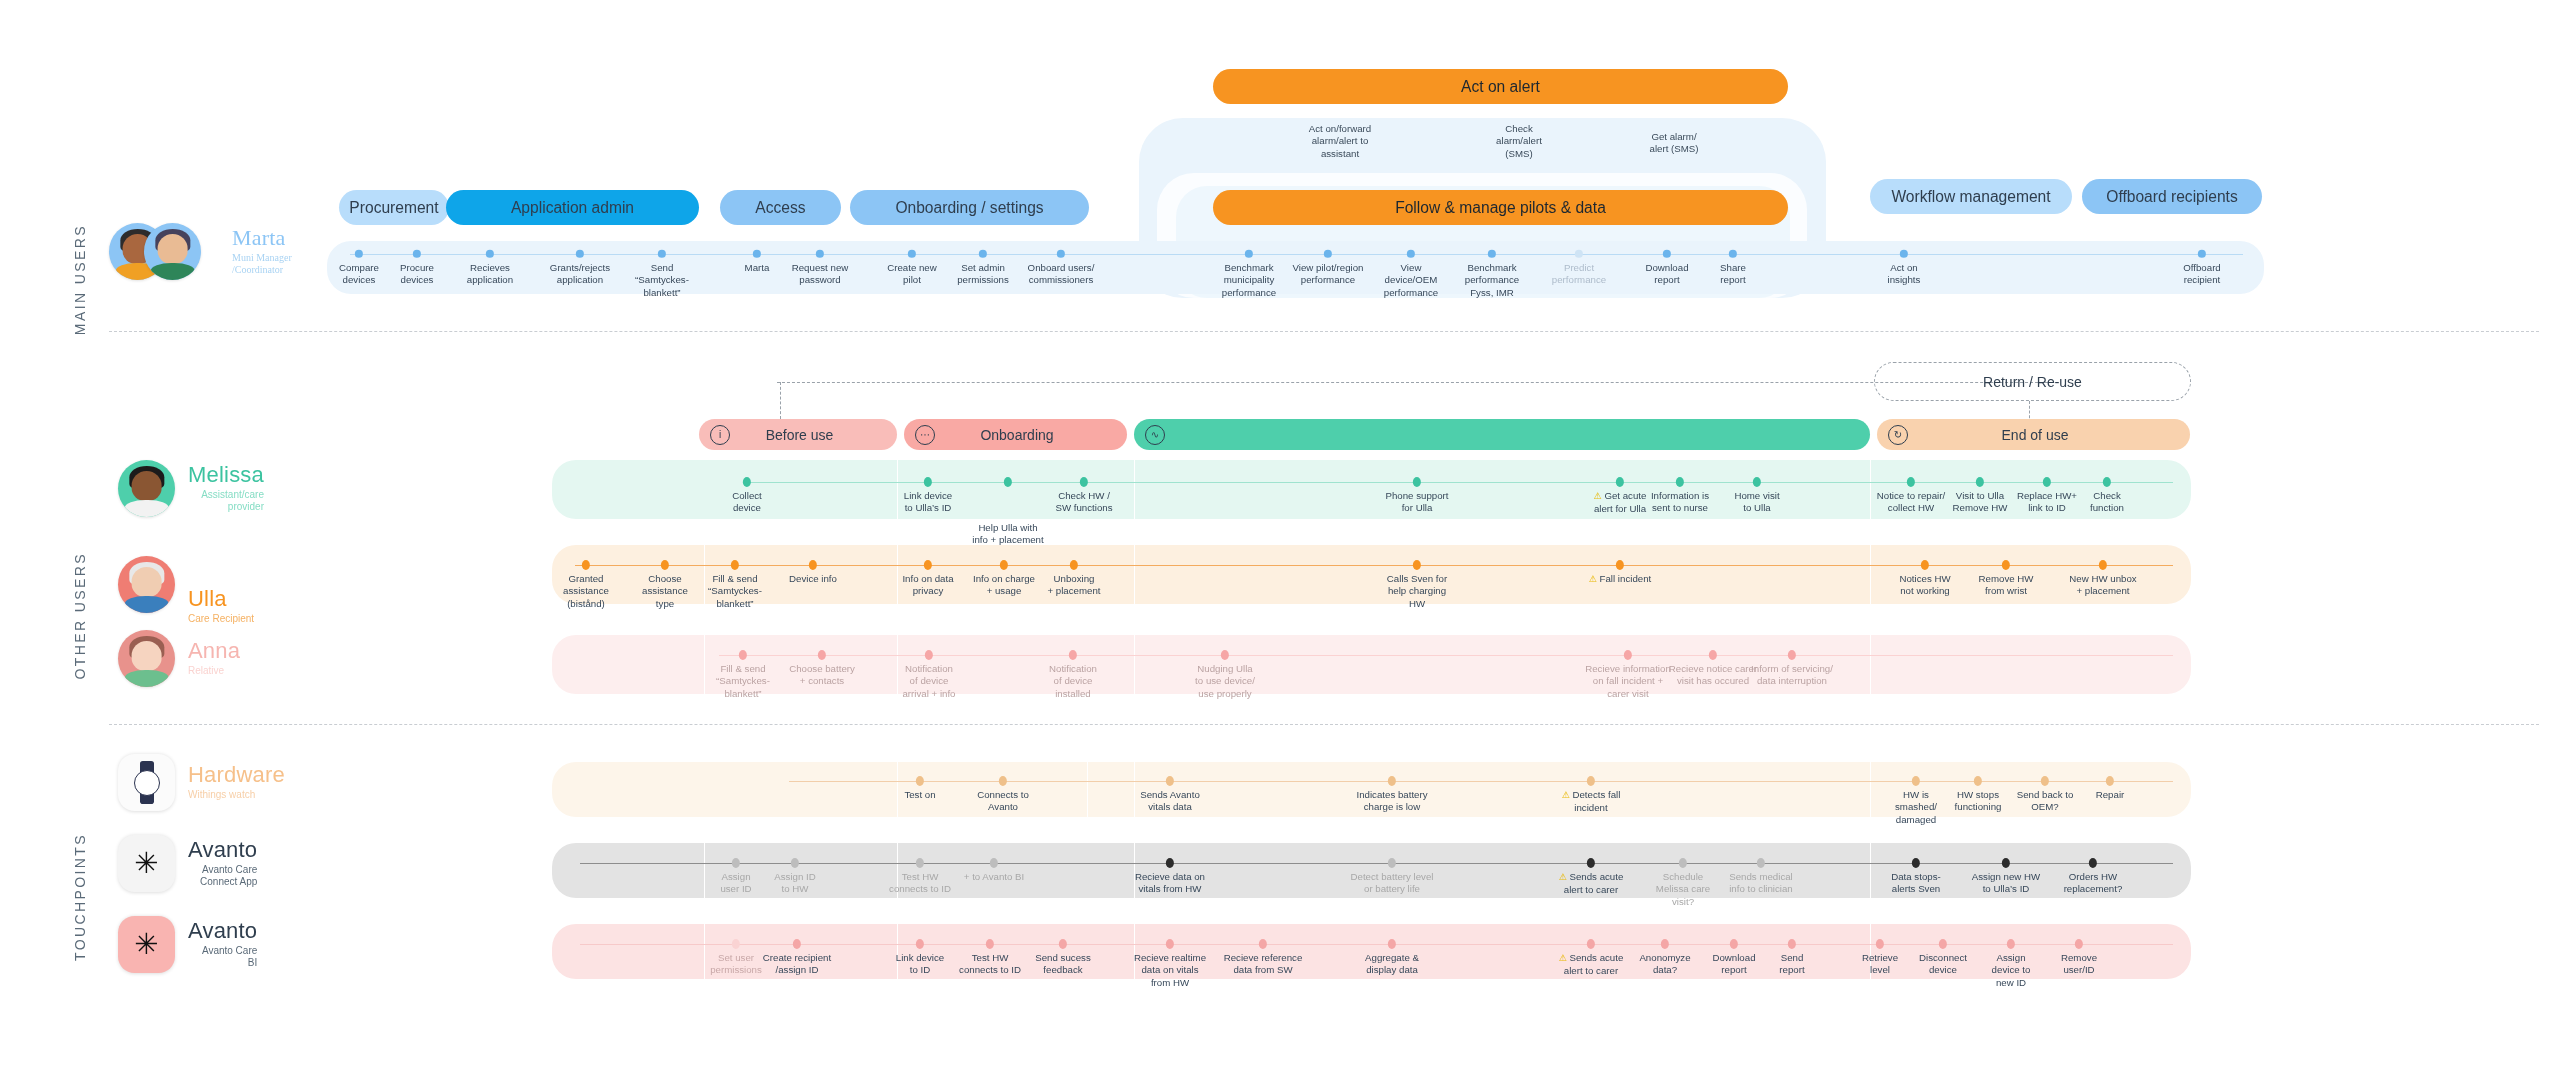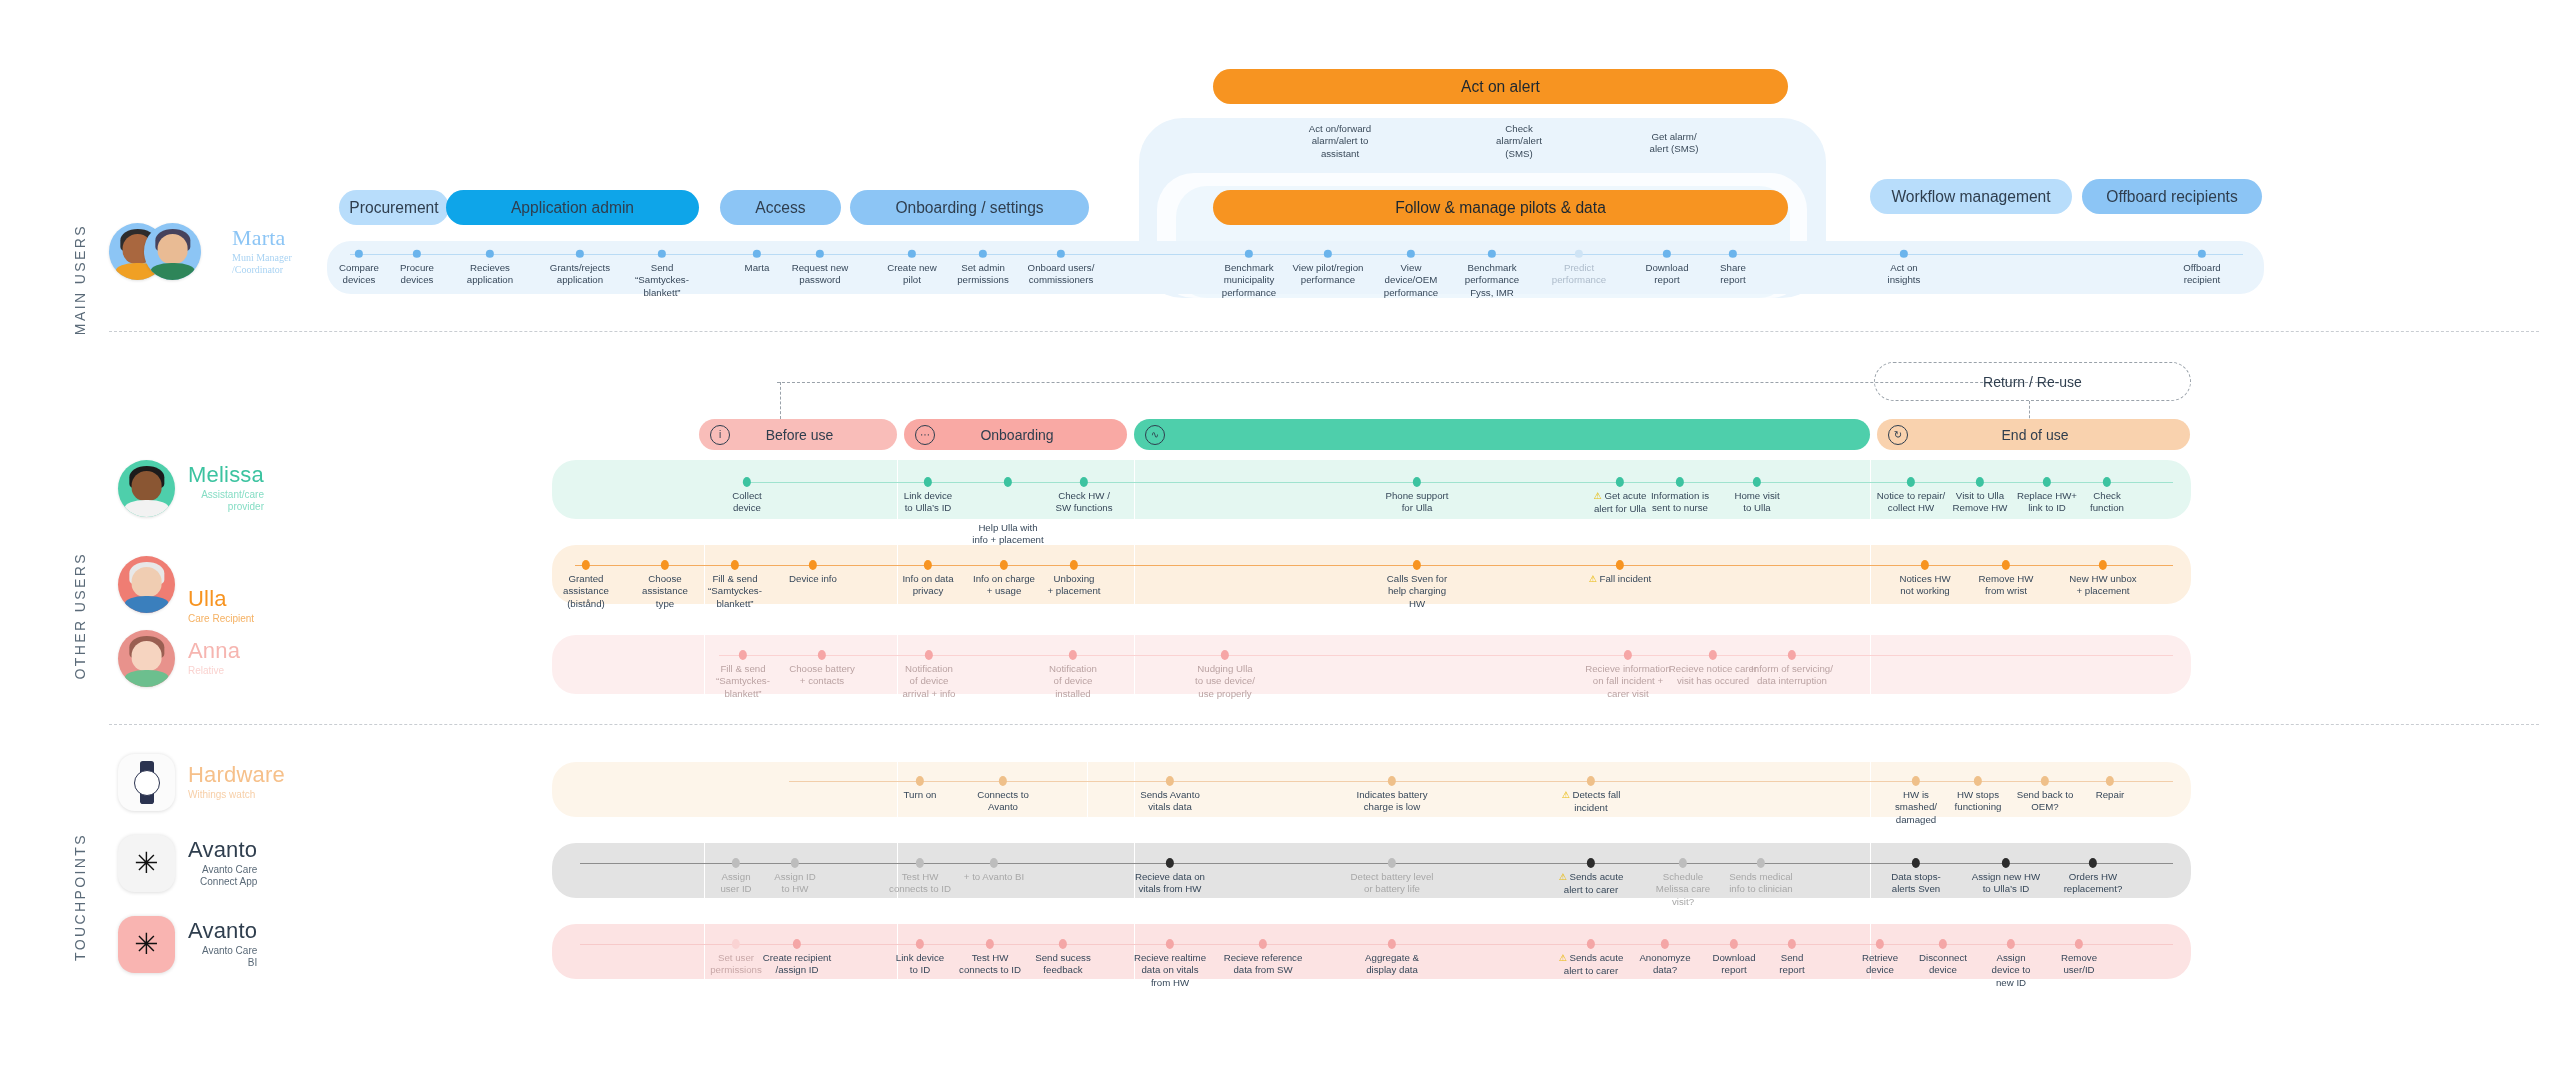--- a/index.html
+++ b/index.html
@@ -497,21 +497,21 @@
     <div class="nlabel" style="left: 1628px; top: 663px; width: 103px; color: rgb(187, 163, 163);">Recieve information
 on fall incident +
 carer visit</div>
     <div class="node" style="left: 1713px; top: 655px; background: rgb(246, 166, 166); width: 8.3px; height: 10px;"></div>
     <div class="nlabel" style="left: 1713px; top: 663px; width: 103px; color: rgb(187, 163, 163);">Recieve notice carer
 visit has occured</div>
     <div class="node" style="left: 1792px; top: 655px; background: rgb(246, 166, 166); width: 8.3px; height: 10px;"></div>
     <div class="nlabel" style="left: 1792px; top: 663px; width: 103px; color: rgb(187, 163, 163);">Inform of servicing/
 data interruption</div>
     <div class="node" style="left: 920px; top: 781px; background: rgb(239, 192, 138); width: 8.3px; height: 10px;"></div>
-    <div class="nlabel" style="left: 920px; top: 789px; width: 79px; color: rgb(55, 72, 90);">Turn on</div>
+    <div class="nlabel" style="left: 920px; top: 789px; width: 79px; color: rgb(55, 72, 90);">Test on</div>
     <div class="node" style="left: 1003px; top: 781px; background: rgb(239, 192, 138); width: 8.3px; height: 10px;"></div>
     <div class="nlabel" style="left: 1003px; top: 789px; width: 79px; color: rgb(55, 72, 90);">Connects to
 Avanto</div>
     <div class="node" style="left: 1170px; top: 781px; background: rgb(239, 192, 138); width: 8.3px; height: 10px;"></div>
     <div class="nlabel" style="left: 1170px; top: 789px; width: 79px; color: rgb(55, 72, 90);">Sends Avanto
 vitals data</div>
     <div class="node" style="left: 1392px; top: 781px; background: rgb(239, 192, 138); width: 8.3px; height: 10px;"></div>
     <div class="nlabel" style="left: 1392px; top: 789px; width: 79px; color: rgb(55, 72, 90);">Indicates battery
 charge is low</div>
     <div class="node" style="left: 1591px; top: 781px; background: rgb(239, 192, 138); width: 8.3px; height: 10px;"></div>
@@ -597,21 +597,21 @@
     <div class="nlabel" style="left: 1665px; top: 952px; width: 81px; color: rgb(55, 72, 90);">Anonomyze
 data?</div>
     <div class="node" style="left: 1734px; top: 944px; background: rgb(244, 166, 166); width: 8.3px; height: 10px;"></div>
     <div class="nlabel" style="left: 1734px; top: 952px; width: 81px; color: rgb(55, 72, 90);">Download
 report</div>
     <div class="node" style="left: 1792px; top: 944px; background: rgb(244, 166, 166); width: 8.3px; height: 10px;"></div>
     <div class="nlabel" style="left: 1792px; top: 952px; width: 81px; color: rgb(55, 72, 90);">Send
 report</div>
     <div class="node" style="left: 1880px; top: 944px; background: rgb(244, 166, 166); width: 8.3px; height: 10px;"></div>
     <div class="nlabel" style="left: 1880px; top: 952px; width: 81px; color: rgb(55, 72, 90);">Retrieve
-device</div>
+level</div>
     <div class="node" style="left: 1943px; top: 944px; background: rgb(244, 166, 166); width: 8.3px; height: 10px;"></div>
     <div class="nlabel" style="left: 1943px; top: 952px; width: 81px; color: rgb(55, 72, 90);">Disconnect
 device</div>
     <div class="node" style="left: 2011px; top: 944px; background: rgb(244, 166, 166); width: 8.3px; height: 10px;"></div>
     <div class="nlabel" style="left: 2011px; top: 952px; width: 81px; color: rgb(55, 72, 90);">Assign
 device to
 new ID</div>
     <div class="node" style="left: 2079px; top: 944px; background: rgb(244, 166, 166); width: 8.3px; height: 10px;"></div>
     <div class="nlabel" style="left: 2079px; top: 952px; width: 81px; color: rgb(55, 72, 90);">Remove
 user/ID</div>

